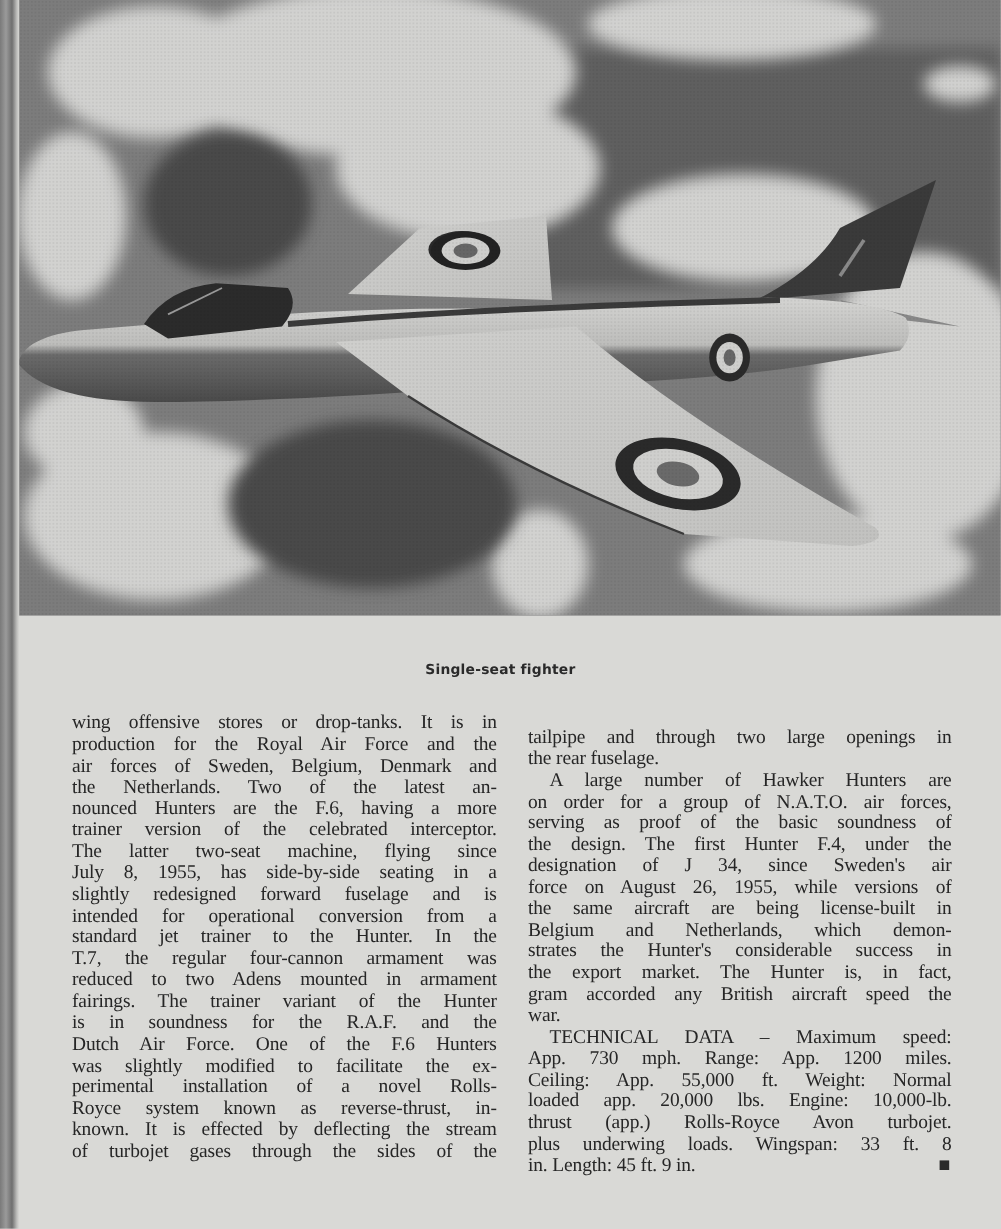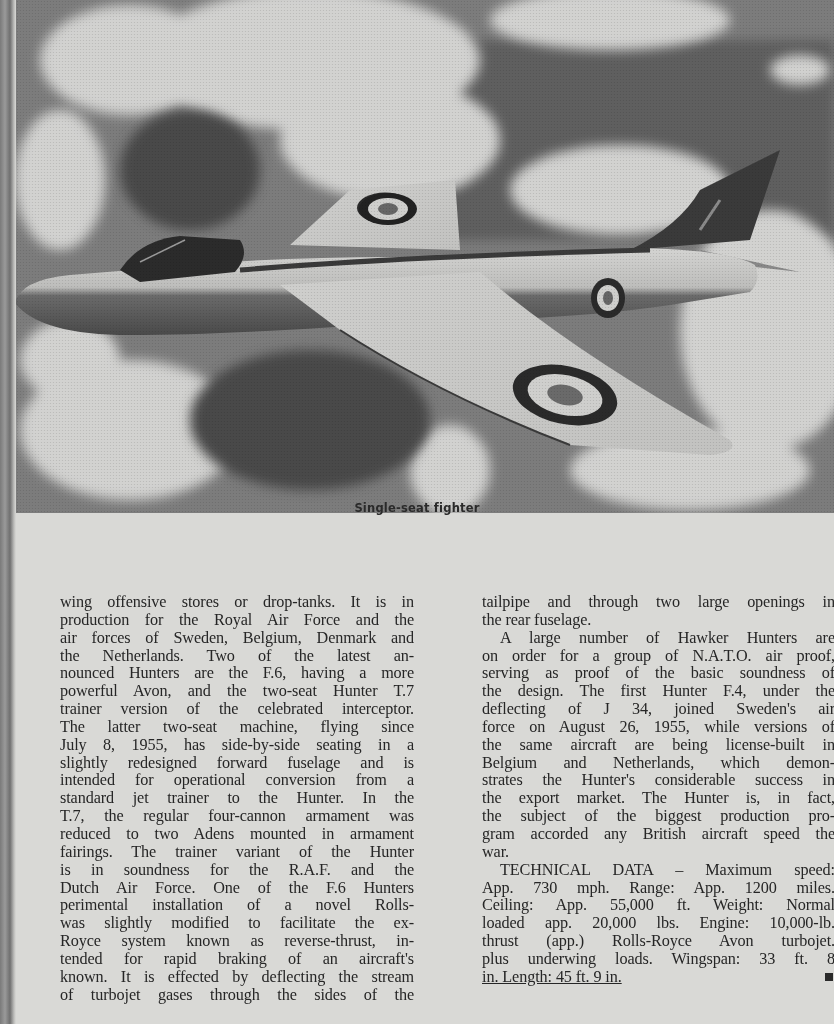--- a/index.html
+++ b/index.html
@@ -14,34 +14,34 @@
     position: absolute; left: 0; top: 0; width: 16px; height: 1024px;
     background: linear-gradient(to right, #7a7a7a 0px, #9a9a9a 5px, #6f6f6f 10px, #bdbdbb 14px, #d9d9d6 16px);
     z-index: 3;
   }
   .photo {
     position: absolute; left: 10px; top: 0; width: 824px; height: 513px;
     overflow: hidden; background: #8a8a8a;
   }
   .photo svg { display: block; }
   .caption {
-    position: absolute; left: 0; width: 834px; top: 501px;
+    position: absolute; left: 0; width: 834px; top: 551px;
     text-align: center;
     font-family: "DejaVu Sans", "Liberation Sans", sans-serif;
     font-weight: bold; font-size: 11.5px; letter-spacing: 0.2px;
     color: #2a2a2a;
   }
   .column {
     position: absolute; top: 594px; width: 356px;
     font-size: 16.2px; line-height: 17.85px;
     text-align: justify;
     letter-spacing: -0.1px;
   }
   .col-left { left: 60px; width: 354px; }
-  .col-right { left: 482px; width: 353px; }
+  .col-right { left: 440px; width: 353px; margin-top: 12px; }
   .line { display: block; white-space: nowrap; text-align-last: justify; }
   .line.last { text-align-last: left; }
   .indent { padding-left: 18px; }
   .end-mark {
     display: inline-block; width: 8px; height: 8px; background: #2a2a2a;
     position: absolute; right: 2px;
   }
 </style>
 </head>
 <body>
@@ -136,56 +136,53 @@
 </div>
 
 <div class="caption">Single-seat fighter</div>
 
 <div class="column col-left">
   <span class="line">wing offensive stores or drop-tanks. It is in</span>
   <span class="line">production for the Royal Air Force and the</span>
   <span class="line">air forces of Sweden, Belgium, Denmark and</span>
   <span class="line">the Netherlands. Two of the latest an-</span>
   <span class="line">nounced Hunters are the F.6, having a more</span>
-  <span class="line">powerful Avon, and the two-seat Hunter T.7</span>
   <span class="line">trainer version of the celebrated interceptor.</span>
   <span class="line">The latter two-seat machine, flying since</span>
   <span class="line">July 8, 1955, has side-by-side seating in a</span>
   <span class="line">slightly redesigned forward fuselage and is</span>
   <span class="line">intended for operational conversion from a</span>
   <span class="line">standard jet trainer to the Hunter. In the</span>
   <span class="line">T.7, the regular four-cannon armament was</span>
   <span class="line">reduced to two Adens mounted in armament</span>
   <span class="line">fairings. The trainer variant of the Hunter</span>
   <span class="line">is in soundness for the R.A.F. and the</span>
   <span class="line">Dutch Air Force. One of the F.6 Hunters</span>
+  <span class="line">was slightly modified to facilitate the ex-</span>
   <span class="line">perimental installation of a novel Rolls-</span>
-  <span class="line">was slightly modified to facilitate the ex-</span>
   <span class="line">Royce system known as reverse-thrust, in-</span>
-  <span class="line">tended for rapid braking of an aircraft's</span>
   <span class="line">known. It is effected by deflecting the stream</span>
   <span class="line">of turbojet gases through the sides of the</span>
 </div>
 
 <div class="column col-right">
   <span class="line">tailpipe and through two large openings in</span>
   <span class="line last">the rear fuselage.</span>
   <span class="line indent">A large number of Hawker Hunters are</span>
-  <span class="line">on order for a group of N.A.T.O. air proof,</span>
+  <span class="line">on order for a group of N.A.T.O. air forces,</span>
   <span class="line">serving as proof of the basic soundness of</span>
   <span class="line">the design. The first Hunter F.4, under the</span>
-  <span class="line">deflecting of J 34, joined Sweden's air</span>
+  <span class="line">designation of J 34, since Sweden's air</span>
   <span class="line">force on August 26, 1955, while versions of</span>
   <span class="line">the same aircraft are being license-built in</span>
   <span class="line">Belgium and Netherlands, which demon-</span>
   <span class="line">strates the Hunter's considerable success in</span>
   <span class="line">the export market. The Hunter is, in fact,</span>
-  <span class="line">the subject of the biggest production pro-</span>
   <span class="line">gram accorded any British aircraft speed the</span>
   <span class="line last">war.</span>
   <span class="line indent">TECHNICAL DATA – Maximum speed:</span>
   <span class="line">App. 730 mph. Range: App. 1200 miles.</span>
   <span class="line">Ceiling: App. 55,000 ft. Weight: Normal</span>
   <span class="line">loaded app. 20,000 lbs. Engine: 10,000-lb.</span>
   <span class="line">thrust (app.) Rolls-Royce Avon turbojet.</span>
   <span class="line">plus underwing loads. Wingspan: 33 ft. 8</span>
-  <span class="line last" style="position:relative;text-decoration:underline;"><span>in. Length: 45 ft. 9 in.</span><span class="end-mark" style="top:4px;"></span></span>
+  <span class="line last" style="position:relative;"><span>in. Length: 45 ft. 9 in.</span><span class="end-mark" style="top:4px;"></span></span>
 </div>
 
 </body></html>

